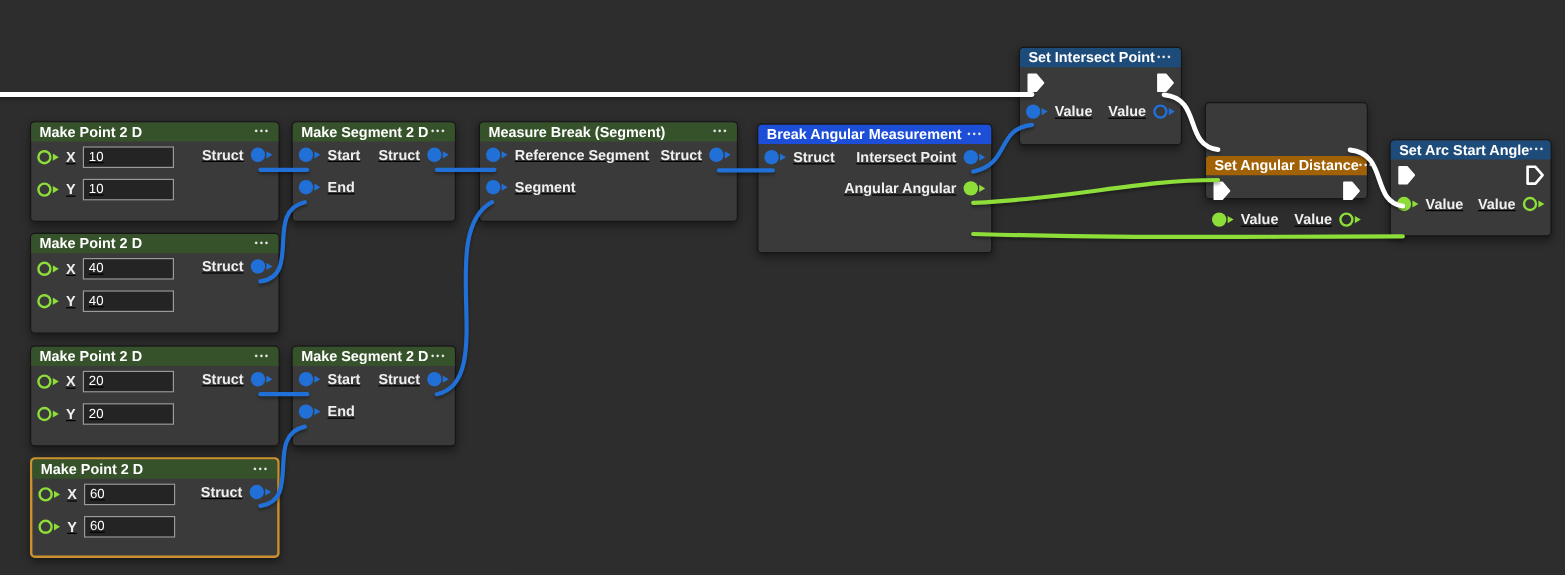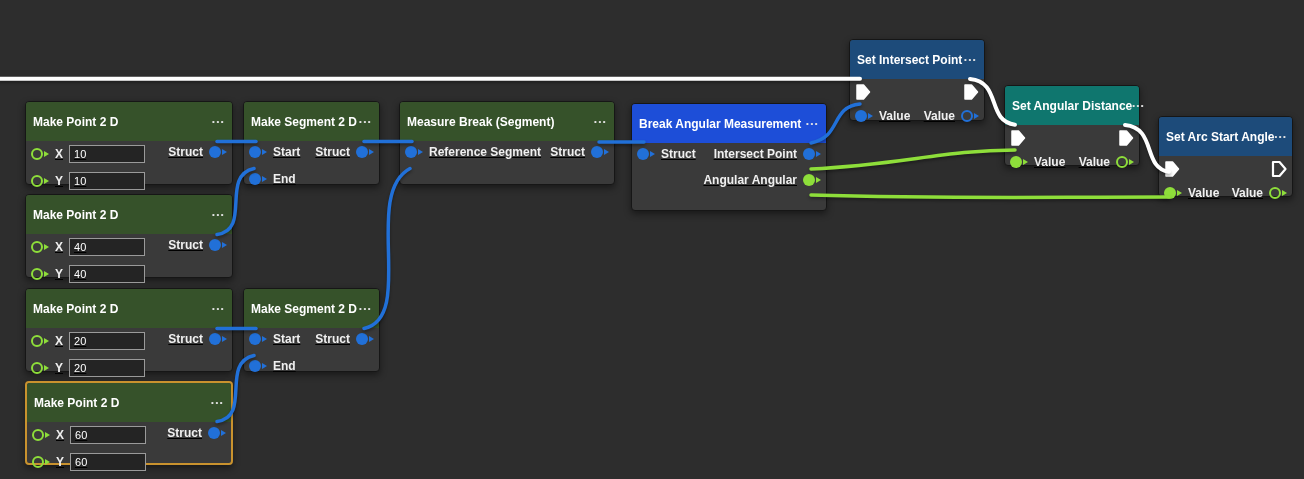--- a/index.html
+++ b/index.html
@@ -6,21 +6,21 @@
   #canvas{
     position:relative;width:1304px;height:479px;overflow:hidden;
     background:#2d2d2d;font-family:"Liberation Sans",sans-serif;
   }
   .node{
     position:absolute;background:#3a3a3a;border:1px solid #161616;border-radius:4px;
     box-shadow:0 3px 7px rgba(0,0,0,.45);box-sizing:border-box;
   }
   .node.selected{border:2px solid #c9922e;}
   .node-header{
-    height:39px;display:flex;align-items:center;justify-content:space-between;
+    height:16px;display:flex;align-items:center;justify-content:space-between;
     padding:0 7px;border-radius:3px 3px 0 0;box-sizing:border-box;
   }
   .node-title{font-size:12px;font-weight:bold;color:#ffffff;white-space:nowrap;}
   .node-menu{font-size:8px;color:#e6e6e6;letter-spacing:1.5px;cursor:pointer;line-height:1;}
   .node-rows{padding:4px 5px 0 5px;}
   .node-row{display:flex;align-items:flex-start;text-decoration:underline;}
   .row-left{display:flex;align-items:center;gap:6px;}
   .row-right{display:flex;align-items:center;gap:6px;margin-left:auto;}
   .pin{display:flex;align-items:center;flex:0 0 auto;}
   .pin-circle{width:12px;height:12px;border-radius:50%;box-sizing:border-box;flex:0 0 auto;}
@@ -268,20 +268,30 @@
               <span class="pin-label">Reference Segment</span>
             </div>
             <div class="row-right">
               <span class="pin-label">Struct</span>
               <span class="pin">
                 <span class="pin-circle" style="background: rgb(33, 112, 216);"></span>
                 <span class="pin-arrow" style="border-left-color: rgb(33, 112, 216);"></span>
               </span>
             </div>
           </div>
+          <div class="node-row" style="height: 27px;">
+            <div class="row-left">
+              <span class="pin">
+                <span class="pin-circle" style="background: rgb(33, 112, 216);"></span>
+                <span class="pin-arrow" style="border-left-color: rgb(33, 112, 216);"></span>
+              </span>
+              <span class="pin-label">Segment</span>
+            </div>
+            <div class="row-right"></div>
+          </div>
         </div>
       </div>
       <div class="node" style="left: 631px; top: 103px; width: 196px; height: 108px;">
         <div class="node-header" style="background: #1d4ed8;">
           <span class="node-title">Break Angular Measurement</span>
           <span class="node-menu">•••</span>
         </div>
         <div class="node-rows">
           <div class="node-row" style="height: 26px;">
             <div class="row-left">
@@ -345,21 +355,21 @@
               <span class="pin-label">Value</span>
               <span class="pin">
                 <span class="pin-circle" style="border: 2.5px solid rgb(33, 112, 216);"></span>
                 <span class="pin-arrow" style="border-left-color: rgb(33, 112, 216);"></span>
               </span>
             </div>
           </div>
         </div>
       </div>
       <div class="node" style="left: 1004px; top: 85px; width: 136px; height: 81px;">
-        <div class="node-header" style="background: #0f766e;">
+        <div class="node-header" style="background: #a16207; margin-top: 44px;">
           <span class="node-title">Set Angular Distance</span>
           <span class="node-menu">•••</span>
         </div>
         <div class="node-rows">
           <div class="node-row" style="height: 25.5px;">
             <div class="row-left">
               <span class="pin">
                 <svg width="16" height="18" viewBox="0 0 16 18">
                   <path d="M2 2 H8.5 L14.5 9 L8.5 16 H2 Z" fill="#ffffff" stroke="#ffffff" stroke-width="1.5" stroke-linejoin="round"></path>
                 </svg>

